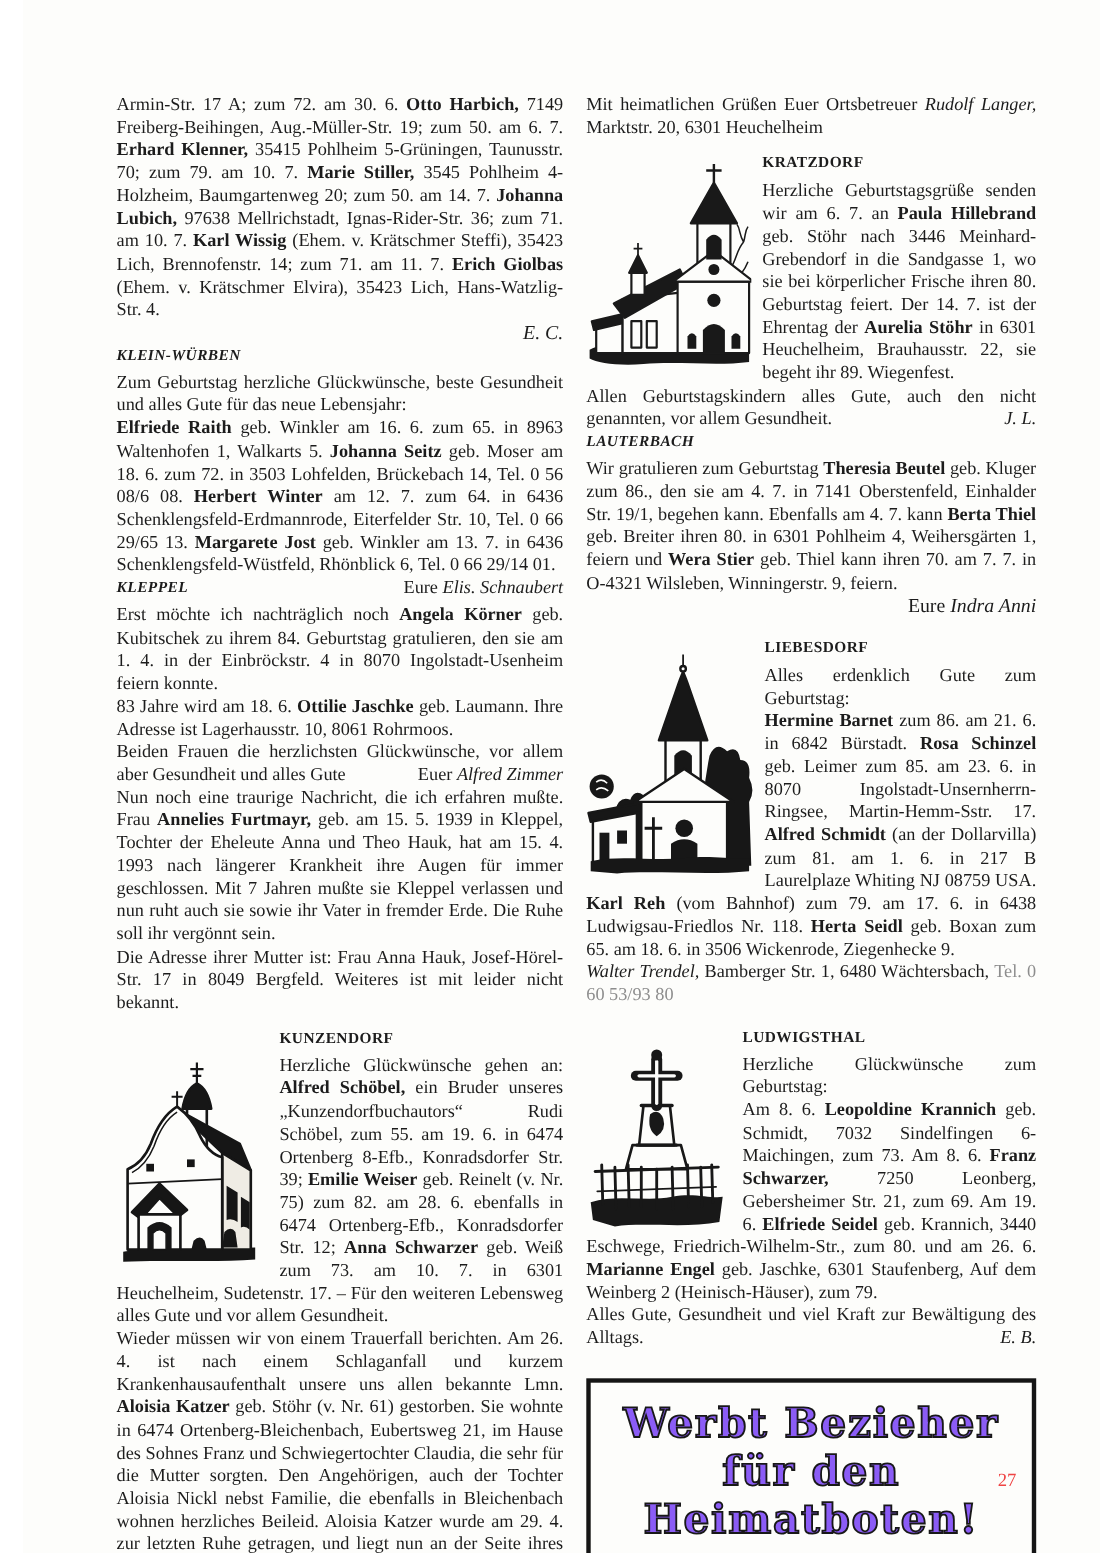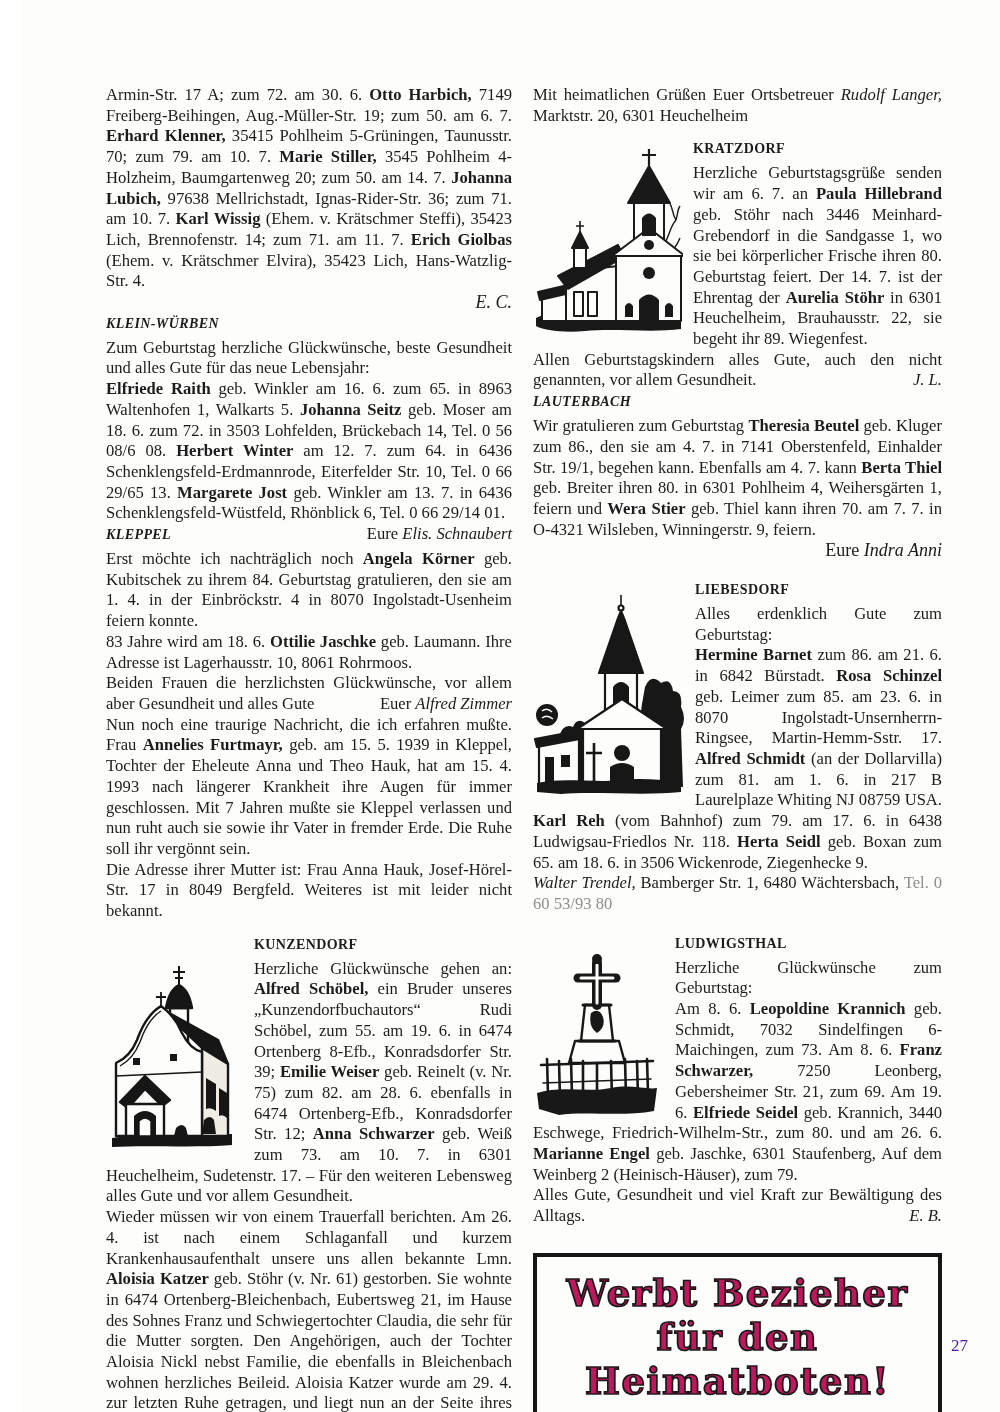--- a/index.html
+++ b/index.html
@@ -56,28 +56,28 @@
     padding:14px 6px 20px 6px;
     text-align:center;
     background:#fdfdfb;
   }
   .ad-line{
     font-family:"DejaVu Serif", serif;
     font-weight:bold;
     font-size:37px;
     line-height:44px;
     letter-spacing:1.5px;
-    color:#be185d;
+    color:#8b5cf6;
     -webkit-text-stroke:1.7px #181818;
   }
   .page-number{
     position:absolute;
-    top:1336px;left:930px;
+    top:1336px;left:886px;
     font-size:17px;
-    color:#4c1d95;
+    color:#ef4444;
   }
 </style>
 </head>
 <body>
 
 <div class="page">
 
   <div class="col col-left">
 
     <p class="body"><span class="r-n">Armin-Str. 17 A; zum 72. am 30. 6. </span><span class="r-b">Otto Harbich,</span><span class="r-n"> 7149 Freiberg-Beihingen, Aug.-Müller-Str. 19; zum 50. am 6. 7. </span><span class="r-b">Erhard Klenner,</span><span class="r-n"> 35415 Pohlheim 5-Grüningen, Taunusstr. 70; zum 79. am 10. 7. </span><span class="r-b">Marie Stiller,</span><span class="r-n"> 3545 Pohlheim 4-Holzheim, Baumgartenweg 20; zum 50. am 14. 7. </span><span class="r-b">Johanna Lubich,</span><span class="r-n"> 97638 Mellrichstadt, Ignas-Rider-Str. 36; zum 71. am 10. 7. </span><span class="r-b">Karl Wissig</span><span class="r-n"> (Ehem. v. Krätschmer Steffi), 35423 Lich, Brennofenstr. 14; zum 71. am 11. 7. </span><span class="r-b">Erich Giolbas</span><span class="r-n"> (Ehem. v. Krätschmer Elvira), 35423 Lich, Hans-Watzlig-Str. 4.</span></p>

